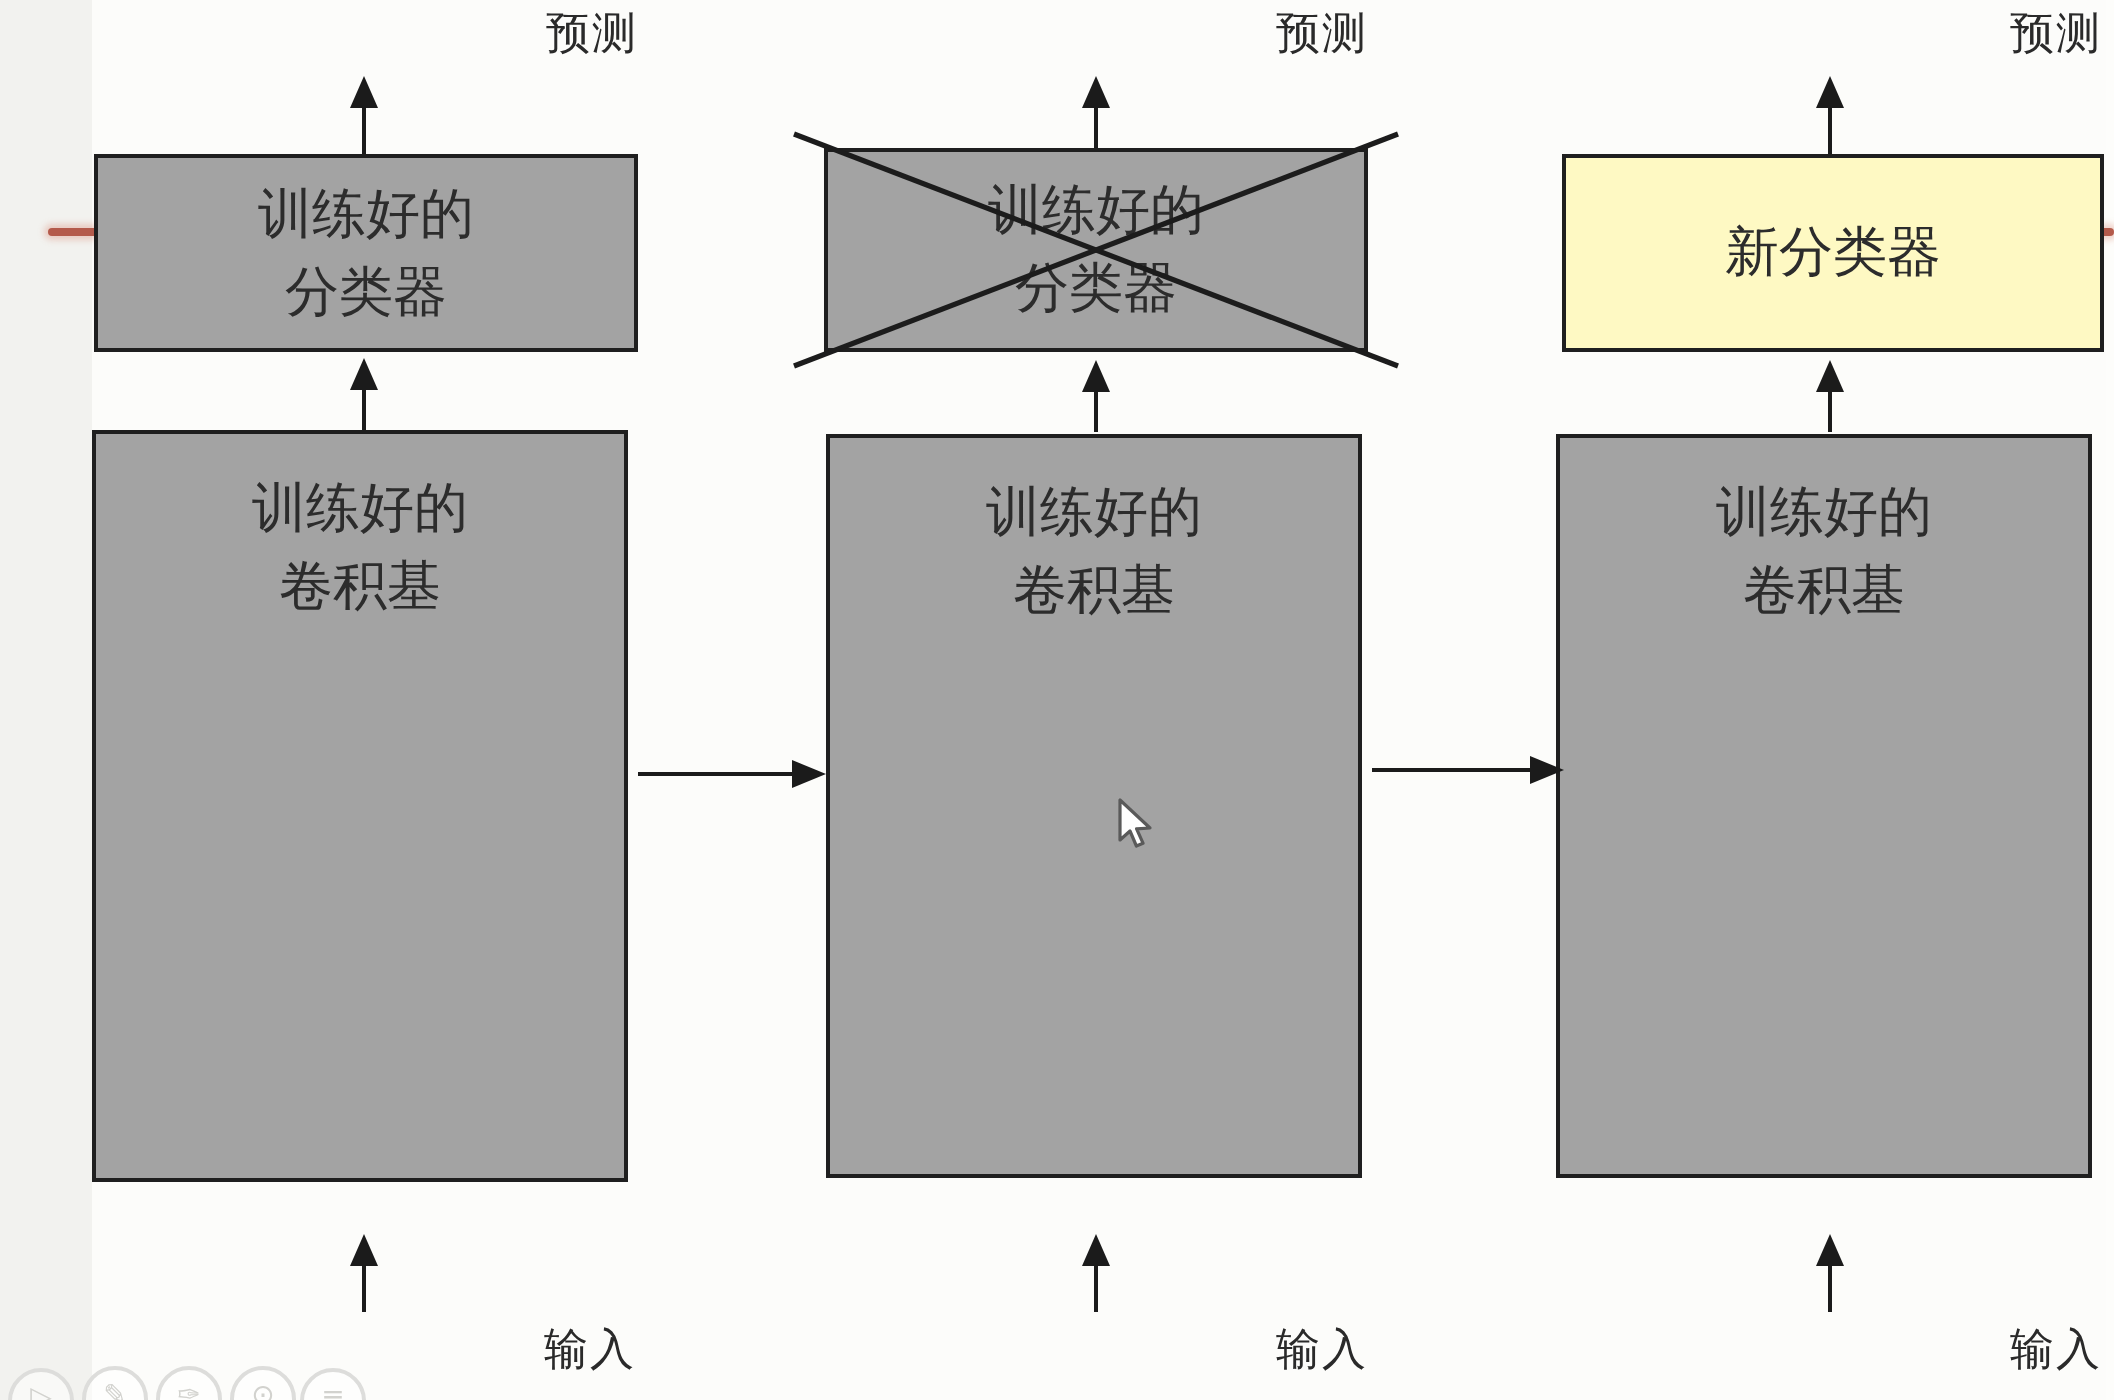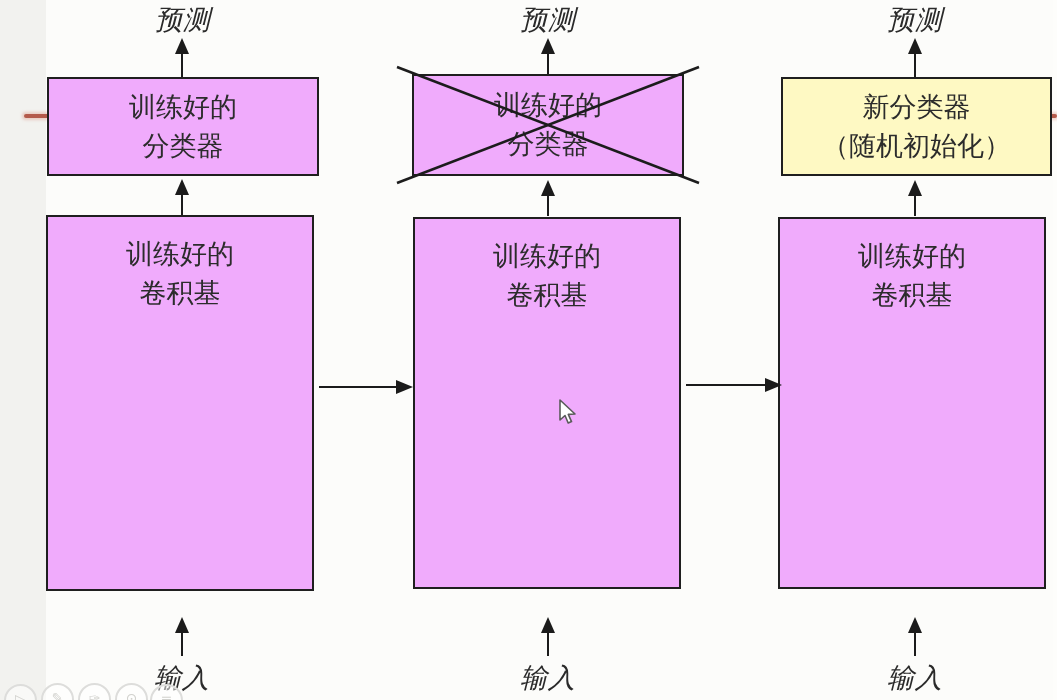--- a/index.html
+++ b/index.html
@@ -14,31 +14,30 @@
   .page-edge-left{
     position:absolute;left:0;top:0;width:46px;height:700px;
     background:#f2f2ef;
   }
   .page-edge-right{
     position:absolute;right:0;top:0;width:4px;height:700px;
     background:#fdfdfb;
   }
   .label{
     position:absolute;
-    font-size:27px;
-    text-align:center;
+    font-size:22px;
+    text-align:right;
     letter-spacing:1px;
     color:#2a2a2a;
     white-space:nowrap;
-    font-style:italic;
   }
   .dbox{
     position:absolute;
     border:2px solid #1f1f1f;
-    background:#f0abfc;
+    background:#a3a3a3;
     display:flex;flex-direction:column;
     align-items:center;
     font-size:27px;line-height:39px;
     text-align:center;
     color:#2c2c2c;
   }
   .dbox.center-v{justify-content:center;}
   .dbox.top-v{justify-content:flex-start;padding-top:18px;box-sizing:border-box;}
   .dbox.gray{background:#fef9c3;}
   .dbox span{display:block;}
@@ -144,21 +143,20 @@
 </div>
 
 <div>
   <div class="label" style="left:779px;width:272px;top:2px;">预测</div>
   <div class="arrow-v" style="left:908px;top:38px;">
     <div class="head"></div>
     <div class="stem" style="height:24px;"></div>
   </div>
   <div class="dbox center-v gray" style="left:781px;top:77px;width:267px;height:95px;">
     <span>新分类器</span>
-    <span>（随机初始化）</span>
   </div>
   <div class="arrow-v" style="left:908px;top:180px;">
     <div class="head"></div>
     <div class="stem" style="height:21px;"></div>
   </div>
   <div class="dbox top-v" style="left:778px;top:217px;width:268px;height:372px;">
     <span>训练好的</span>
     <span>卷积基</span>
   </div>
   <div class="arrow-v" style="left:908px;top:617px;">

